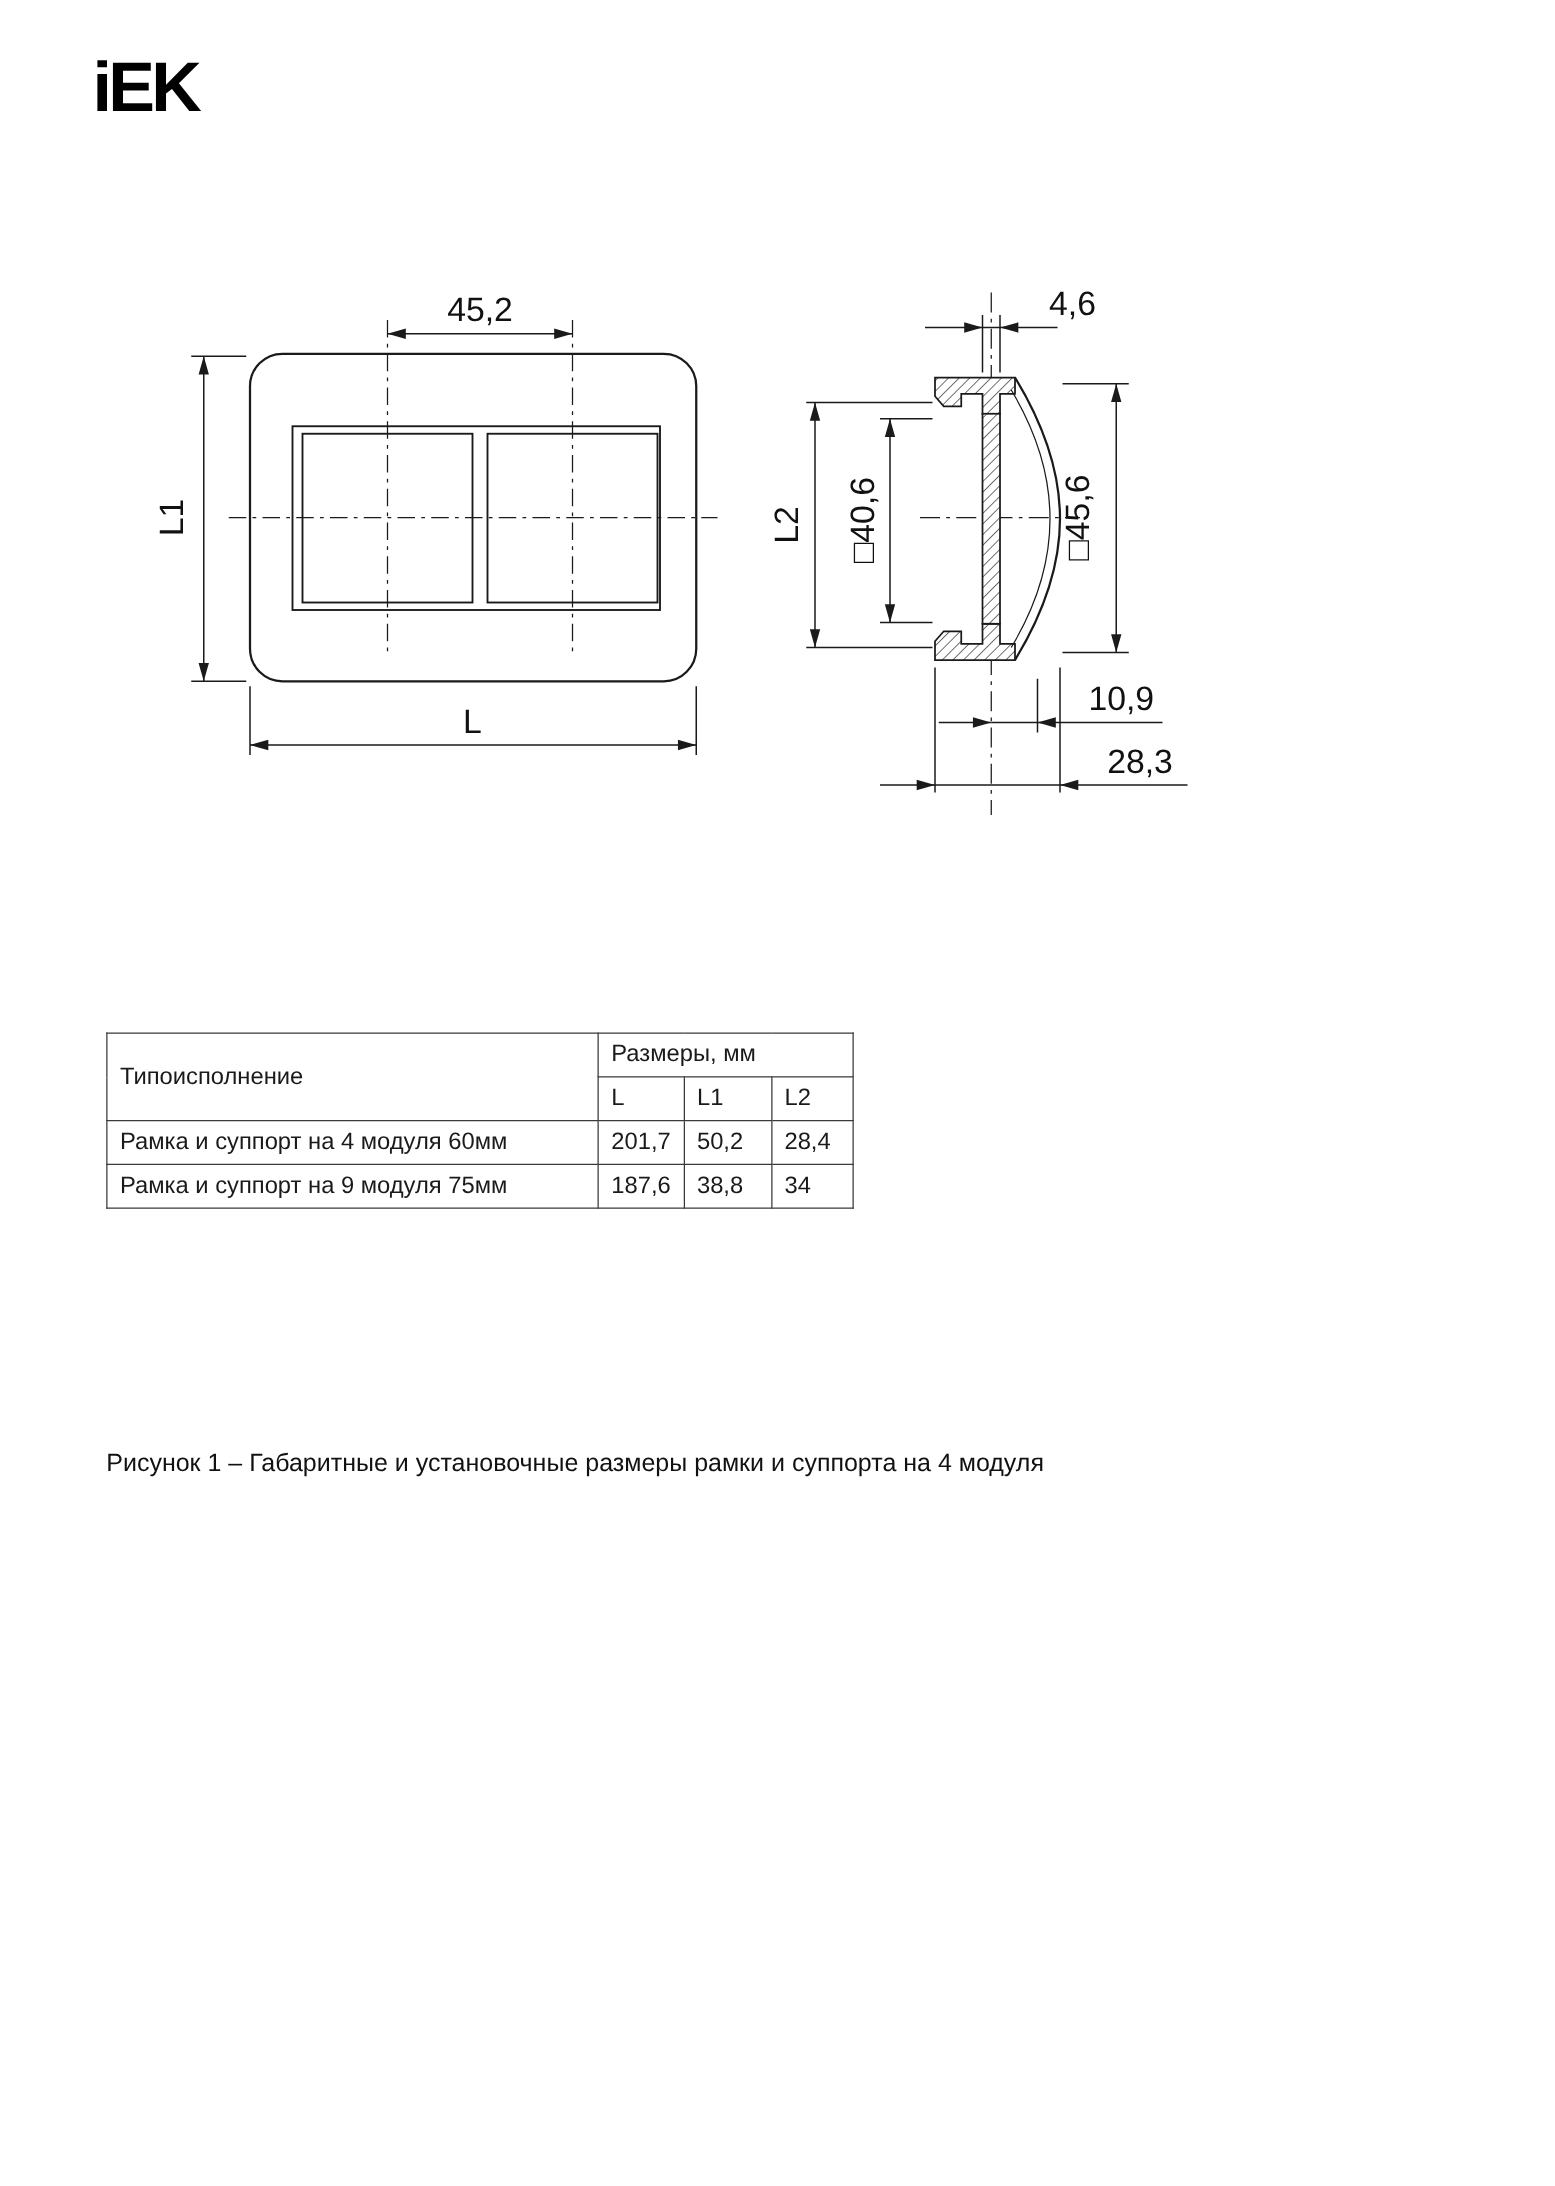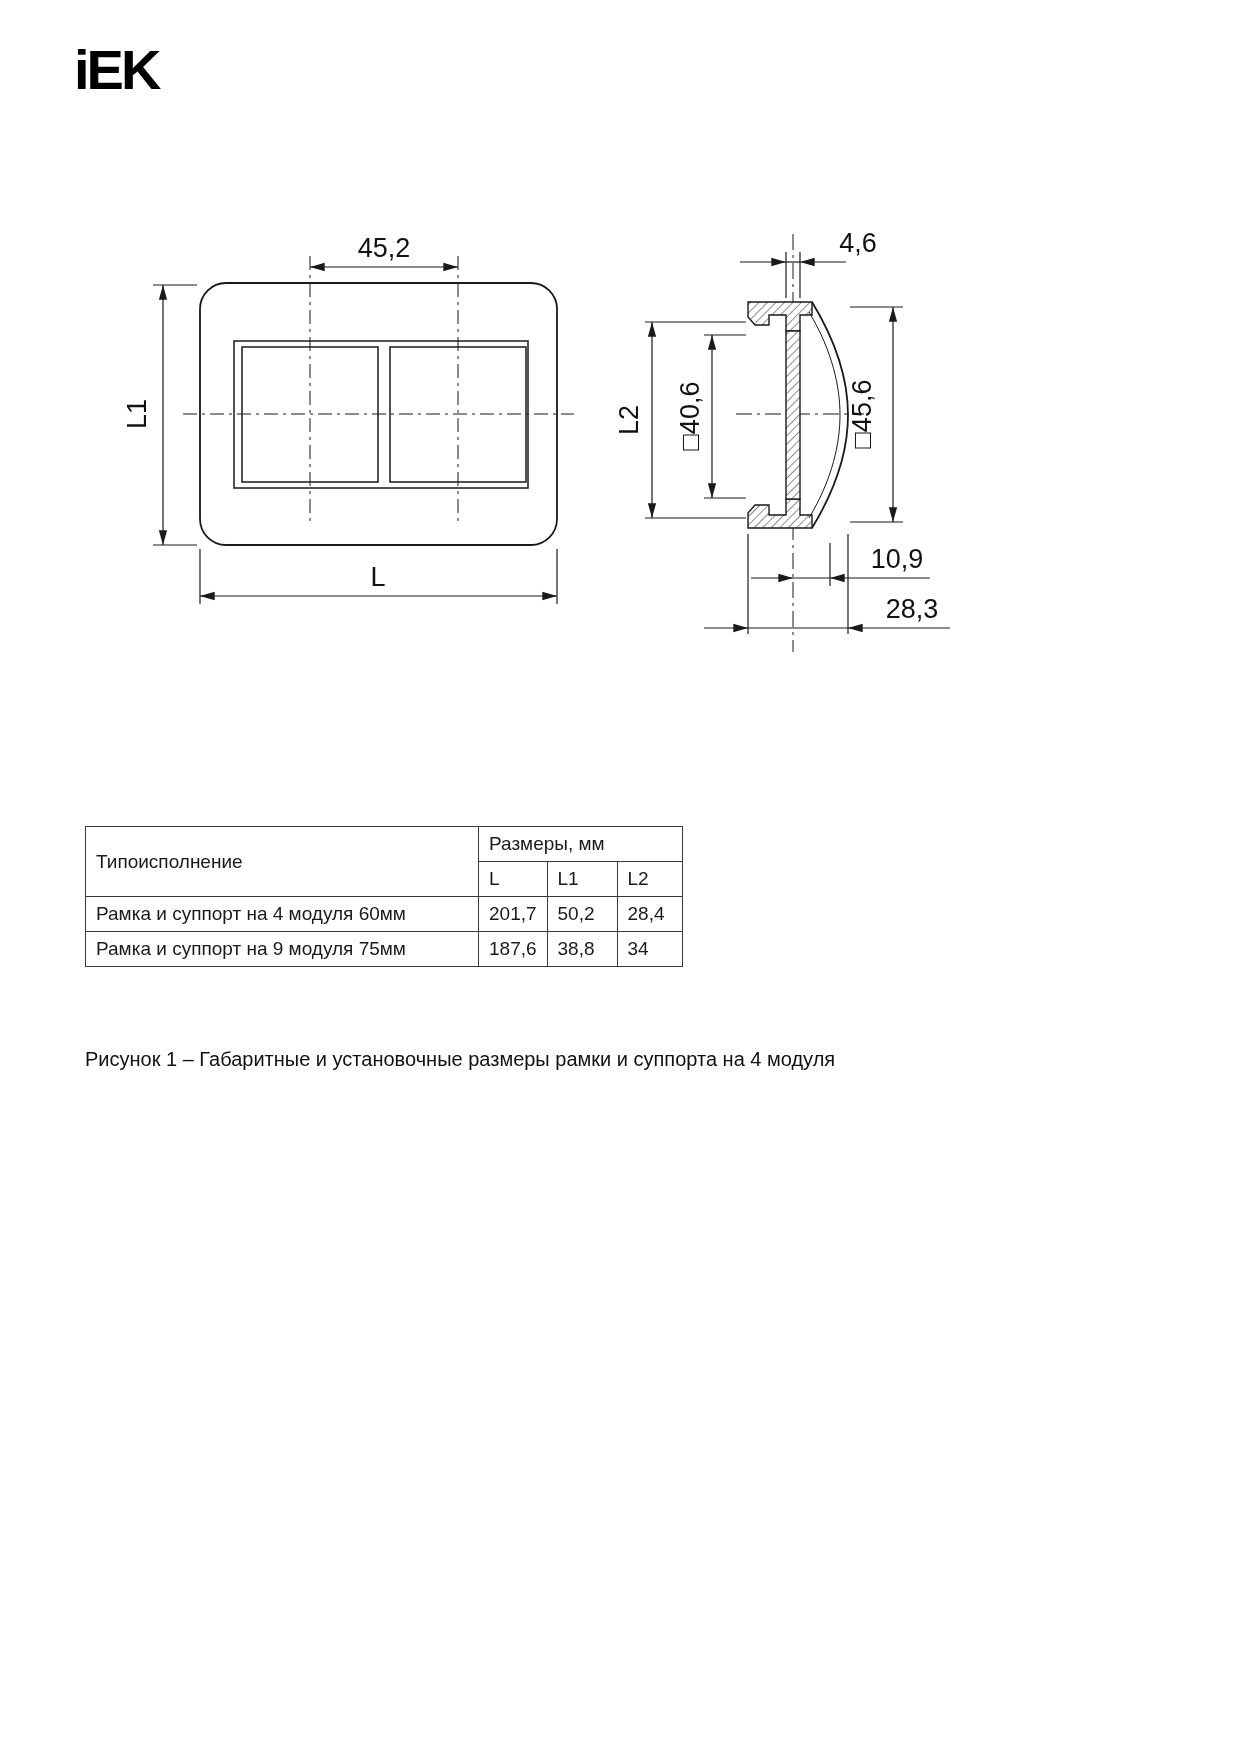--- a/index.html
+++ b/index.html
@@ -36,21 +36,21 @@
     text-align:left;
     vertical-align:middle;
     height:34px;
   }
   td.col-type  { width:393px; vertical-align:top; }
   td.col-l     { width:67px; }
   td.col-l1    { width:70px; }
   td.col-l2    { width:65px; }
 
   .caption {
-    position:absolute; left:85px; top:1048px;
+    position:absolute; left:85px; top:1160px;
     font-size:20px; color:#111;
     white-space:nowrap;
   }
 </style>
 </head>
 <body>
 
 <div class="page">
 
   <div class="logo">iEK</div>

